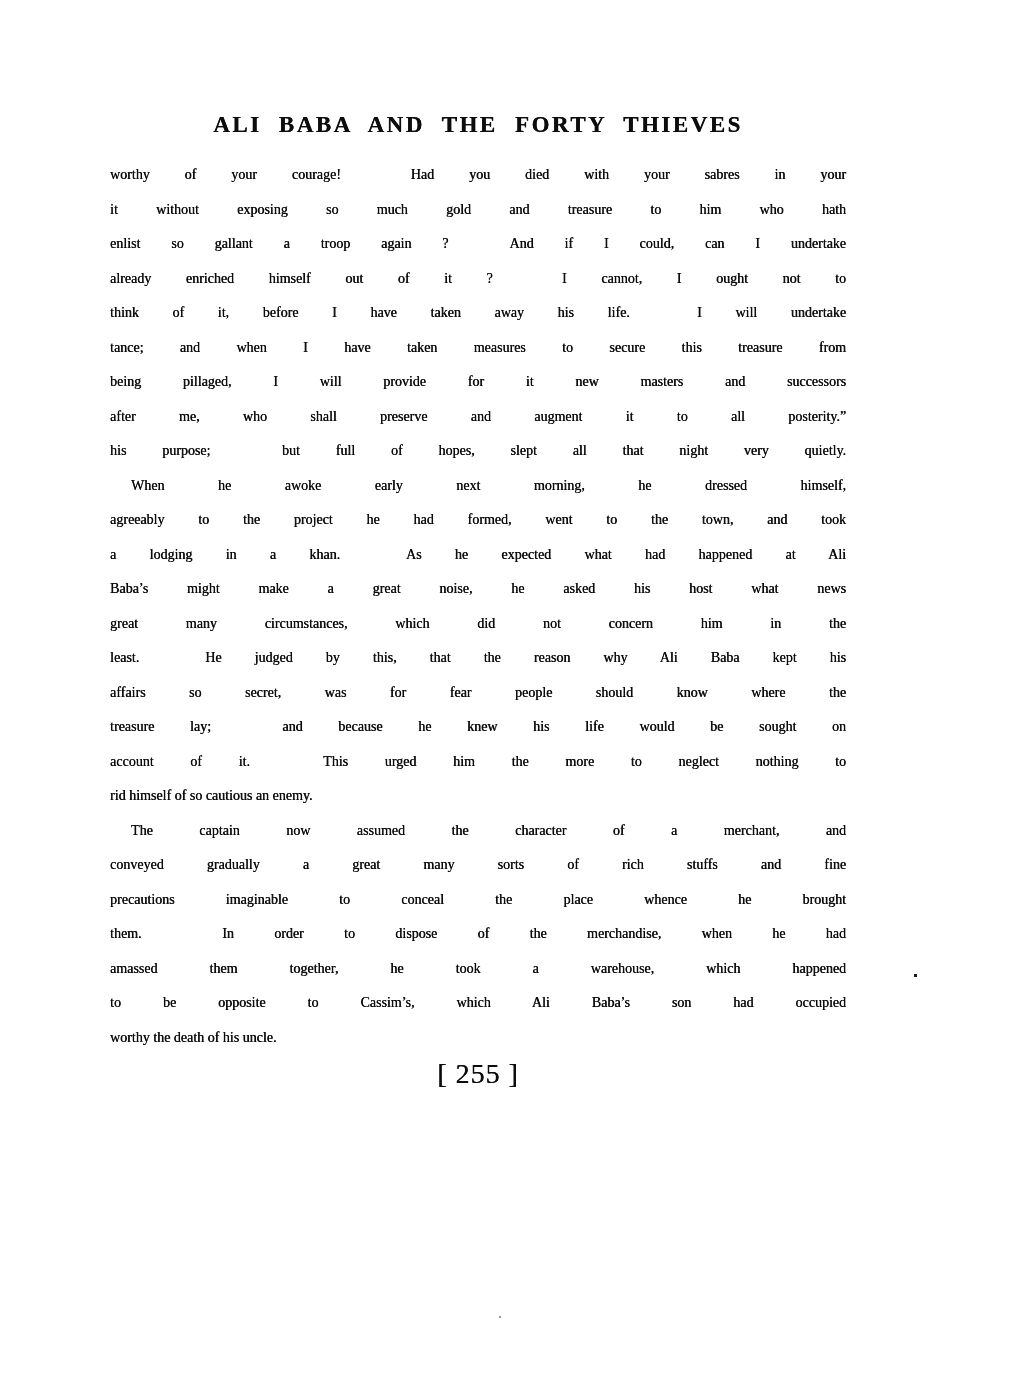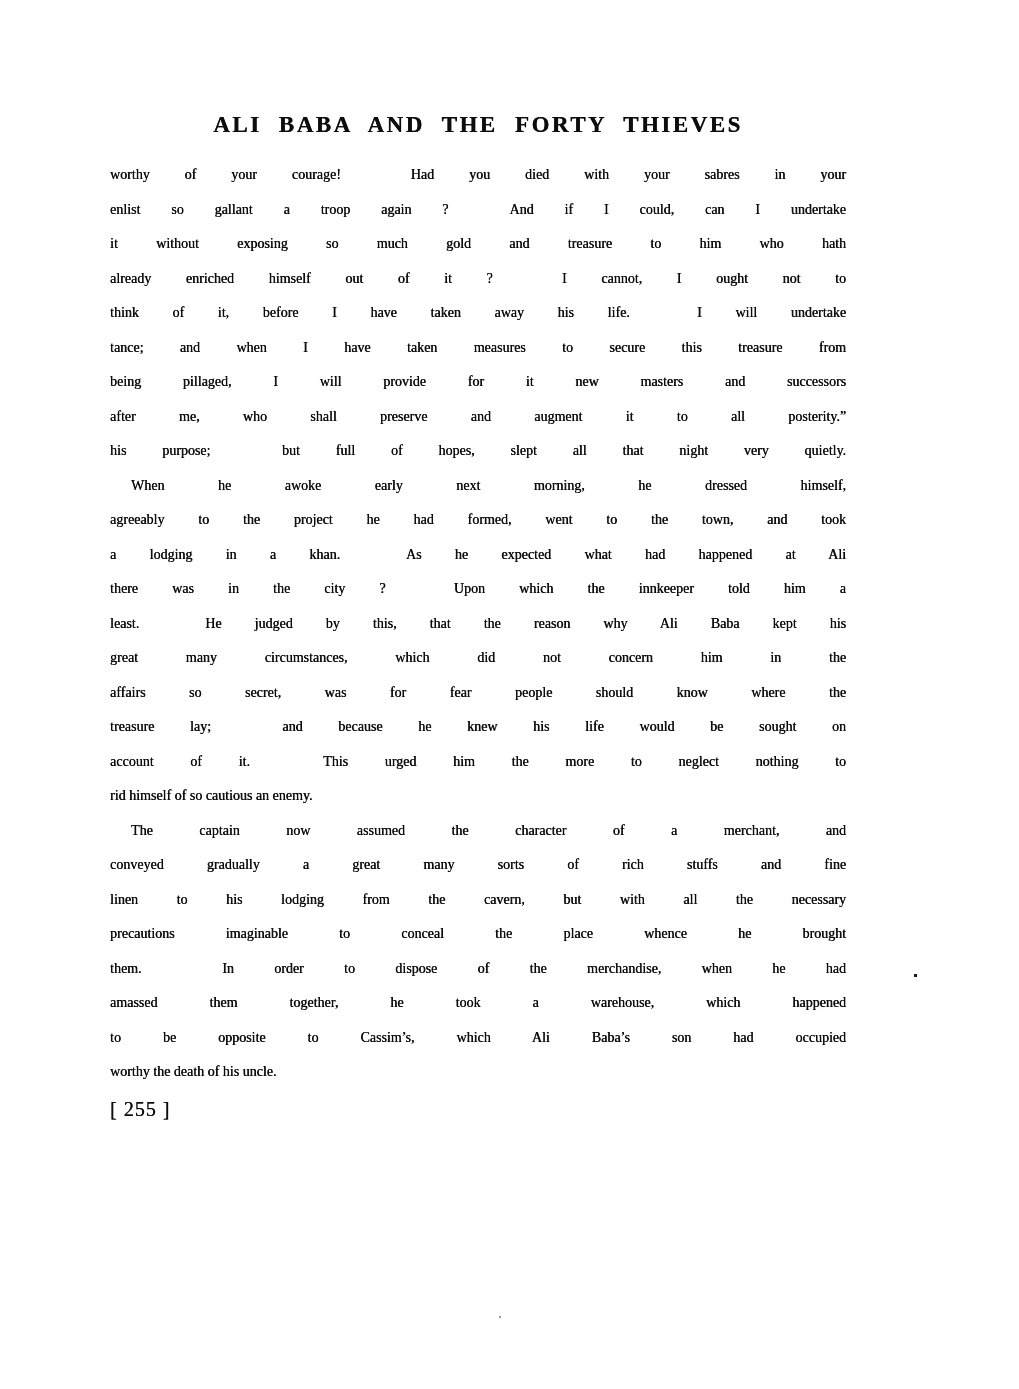--- a/index.html
+++ b/index.html
@@ -44,21 +44,22 @@
     white-space: pre-wrap;
     text-shadow: 0.35px 0 0 currentColor;
   }
   .line.indent { text-indent: 21px; }
   .line.last {
     text-align: right;
     text-align-last: left;
   }
   .page-number {
     margin-top: 6px;
-    font-size: 20px;
+    text-align: center;
+    font-size: 28px;
     line-height: 26px;
     letter-spacing: 1px;
     white-space: pre-wrap;
     text-shadow: 0.35px 0 0 currentColor;
   }
   .speck {
     position: absolute;
     background: #1a1a1a;
   }
   .speck-1 { left: 914px; top: 974px; width: 3px; height: 3px; }
@@ -69,47 +70,46 @@
 
 <div class="page">
   <div class="column">
 
     <div class="running-head">ALI BABA AND THE FORTY THIEVES</div>
 
     <div class="body-text">
 
       <div class="para">
         <div class="line">worthy of your courage!  Had you died with your sabres in your</div>
+        <div class="line">it without exposing so much gold and treasure to him who hath</div>
         <div class="line">enlist so gallant a troop again ?  And if I could, can I undertake</div>
-        <div class="line">it without exposing so much gold and treasure to him who hath</div>
         <div class="line">already enriched himself out of it ?  I cannot, I ought not to</div>
         <div class="line">think of it, before I have taken away his life.  I will undertake</div>
         <div class="line">tance; and when I have taken measures to secure this treasure from</div>
         <div class="line">being pillaged, I will provide for it new masters and successors</div>
         <div class="line">after me, who shall preserve and augment it to all posterity.”</div>
         <div class="line">his purpose;  but full of hopes, slept all that night very quietly.</div>
       </div>
 
       <div class="para">
         <div class="line indent">When he awoke early next morning, he dressed himself,</div>
         <div class="line">agreeably to the project he had formed, went to the town, and took</div>
         <div class="line">a lodging in a khan.  As he expected what had happened at Ali</div>
-        <div class="line">there was in the city ?  Upon which the innkeeper told him a</div>
+        <div class="line">Baba’s might make a great noise, he asked his host what news</div>
+        <div class="line">great many circumstances, which did not concern him in the</div>
         <div class="line">least.  He judged by this, that the reason why Ali Baba kept his</div>
-        <div class="line">great many circumstances, which did not concern him in the</div>
         <div class="line">affairs so secret, was for fear people should know where the</div>
         <div class="line">treasure lay;  and because he knew his life would be sought on</div>
         <div class="line">account of it.  This urged him the more to neglect nothing to</div>
         <div class="line last">rid himself of so cautious an enemy.</div>
       </div>
 
       <div class="para">
         <div class="line indent">The captain now assumed the character of a merchant, and</div>
         <div class="line">conveyed gradually a great many sorts of rich stuffs and fine</div>
-        <div class="line">linen to his lodging from the cavern, but with all the necessary</div>
         <div class="line">precautions imaginable to conceal the place whence he brought</div>
         <div class="line">them.  In order to dispose of the merchandise, when he had</div>
         <div class="line">amassed them together, he took a warehouse, which happened</div>
         <div class="line">to be opposite to Cassim’s, which Ali Baba’s son had occupied</div>
         <div class="line last">worthy the death of his uncle.</div>
       </div>
 
     </div>
 
     <div class="page-number">[ 255 ]</div>

